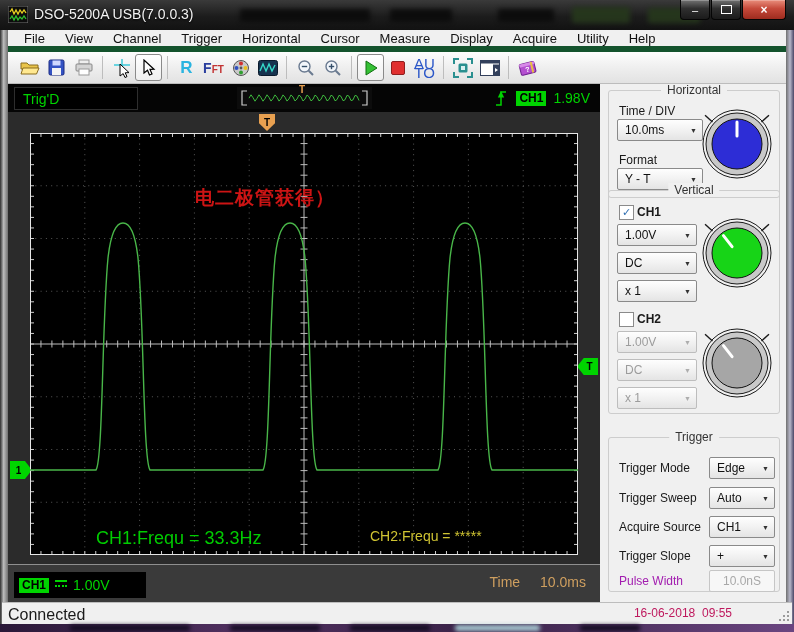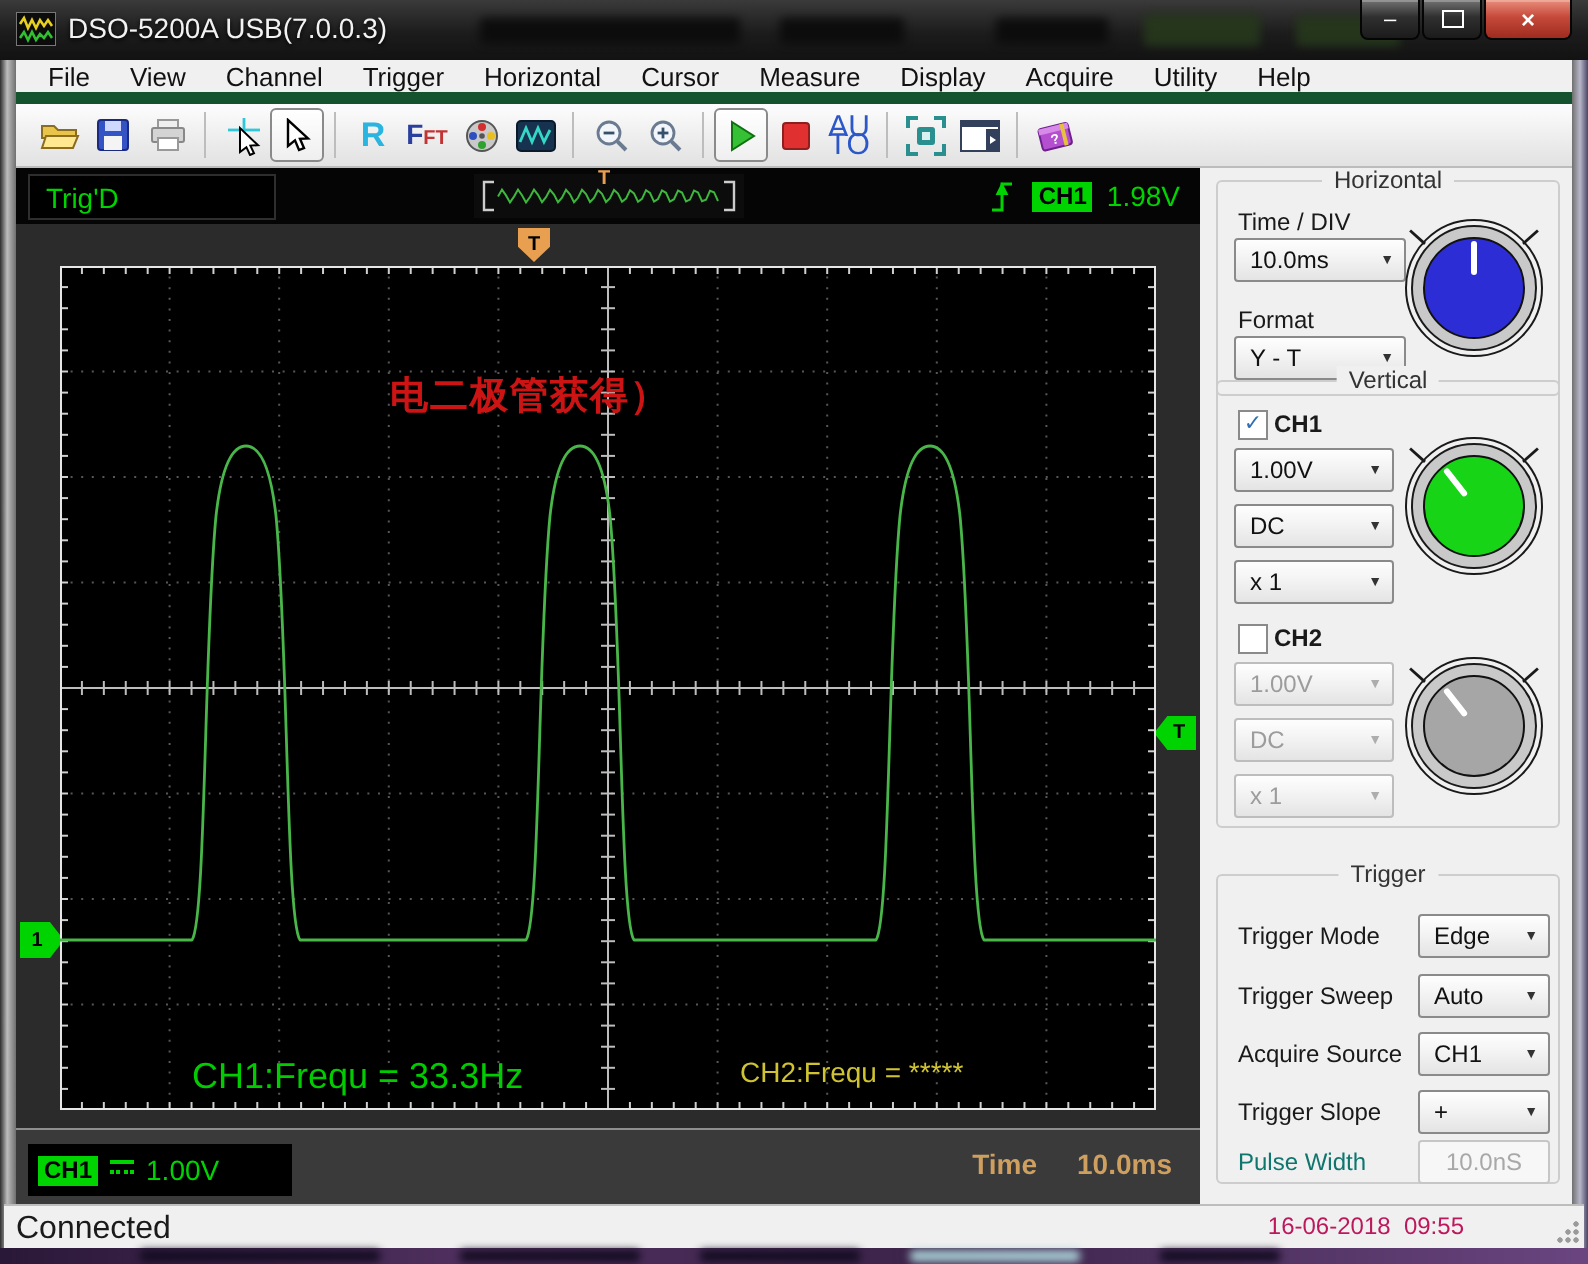--- a/index.html
+++ b/index.html
@@ -49,36 +49,36 @@
   .freq2{position:absolute;left:340px;top:395px;color:#cfc332;font-size:14px;white-space:nowrap;}
   .marker{position:absolute;display:flex;align-items:center;justify-content:center;font-size:10px;font-weight:bold;color:#000;}
   .marker.top-t{left:251px;top:2px;width:16px;height:17px;background:#e8a050;clip-path:polygon(0 0,100% 0,100% 55%,50% 100%,0 55%);}
   .marker.right-t{left:569px;top:246px;width:21px;height:17px;background:#00d400;clip-path:polygon(0 50%,32% 0,100% 0,100% 100%,32% 100%);padding-left:4px;box-sizing:border-box;}
   .marker.left-1{left:2px;top:349px;width:22px;height:18px;background:#00d400;clip-path:polygon(0 0,68% 0,100% 50%,68% 100%,0 100%);padding-right:5px;box-sizing:border-box;}
   
   .rpanel{position:absolute;left:600px;top:84px;width:186px;height:518px;background:#f0f0f0;z-index:3;}
   .grp{position:absolute;left:8px;width:172px;border:1px solid #cdcdcd;border-radius:3px;box-sizing:border-box;}
   .glegend{position:absolute;top:-8px;left:50%;transform:translateX(-50%);background:#f0f0f0;padding:0 6px;font-size:12px;color:#333;white-space:nowrap;}
   .plabel{position:absolute;font-size:12px;color:#1a1a1a;white-space:nowrap;}
-  .plabel.dim{color:#0f766e;}
+  .plabel.dim{color:#a21caf;}
   .dd{position:absolute;height:22px;background:linear-gradient(#fefefe,#f3f3f3 45%,#e4e4e4);border:1px solid #8a8a8a;border-radius:2px;display:flex;align-items:center;justify-content:space-between;padding:0 5px 0 7px;font-size:12px;color:#111;box-sizing:border-box;}
   .dd .arr{font-size:7px;color:#333;margin-left:4px;}
   .dd.dis{border-color:#bdbdbd;color:#9c9c9c;}
   .dd.dis .arr{color:#adadad;}
   .inputbox{position:absolute;height:22px;border:1px solid #c6c6c6;border-radius:2px;background:#f7f7f7;color:#a8a8a8;font-size:12px;display:flex;align-items:center;justify-content:center;box-sizing:border-box;}
   .cb{position:absolute;width:13px;height:13px;background:#fff;border:1px solid #8a8a8a;font-size:11px;line-height:12px;text-align:center;color:#2f6fb2;font-weight:bold;}
   .cb-label{position:absolute;font-size:12px;color:#1a1a1a;font-weight:bold;}
   .knob{position:absolute;width:72px;height:72px;}
   
   .bottombar{position:absolute;left:8px;top:564px;width:592px;height:38px;background:#3a3a3a;border-top:1px solid #8f8f8f;box-sizing:border-box;z-index:2;}
   .chbox{position:absolute;left:6px;top:7px;width:132px;height:26px;background:#000;display:flex;align-items:center;gap:6px;padding-left:5px;box-sizing:border-box;}
   .chvolt{color:#00d400;font-size:14px;}
   .dc-sym{width:12px;height:9px;border-top:2px solid #00d400;position:relative;}
   .dc-sym::after{content:"";position:absolute;top:3px;left:0;right:0;border-top:2px dotted #00d400;}
-  .timebox{position:absolute;right:14px;top:9px;display:flex;gap:20px;color:#cf9f5f;font-size:14px;font-weight:bold;}
+  .timebox{position:absolute;right:14px;top:9px;display:flex;gap:20px;color:#cf9f5f;font-size:14px;}
   
   .statusbar{position:absolute;left:2px;top:602px;width:790px;height:22px;background:#f0f0f0;border-top:1px solid #bdbdbd;box-sizing:border-box;z-index:6;}
   .status-left{position:absolute;left:6px;top:3px;font-size:16px;color:#1a1a1a;}
   .status-right{position:absolute;right:60px;top:3px;font-size:12px;color:#be185d;white-space:pre;}
   .grip{position:absolute;right:2px;bottom:2px;width:12px;height:12px;background:
     radial-gradient(circle at 10px 2px,#9a9a9a 1.2px,transparent 1.5px),
     radial-gradient(circle at 10px 6px,#9a9a9a 1.2px,transparent 1.5px),
     radial-gradient(circle at 6px 6px,#9a9a9a 1.2px,transparent 1.5px),
     radial-gradient(circle at 10px 10px,#9a9a9a 1.2px,transparent 1.5px),
     radial-gradient(circle at 6px 10px,#9a9a9a 1.2px,transparent 1.5px),

